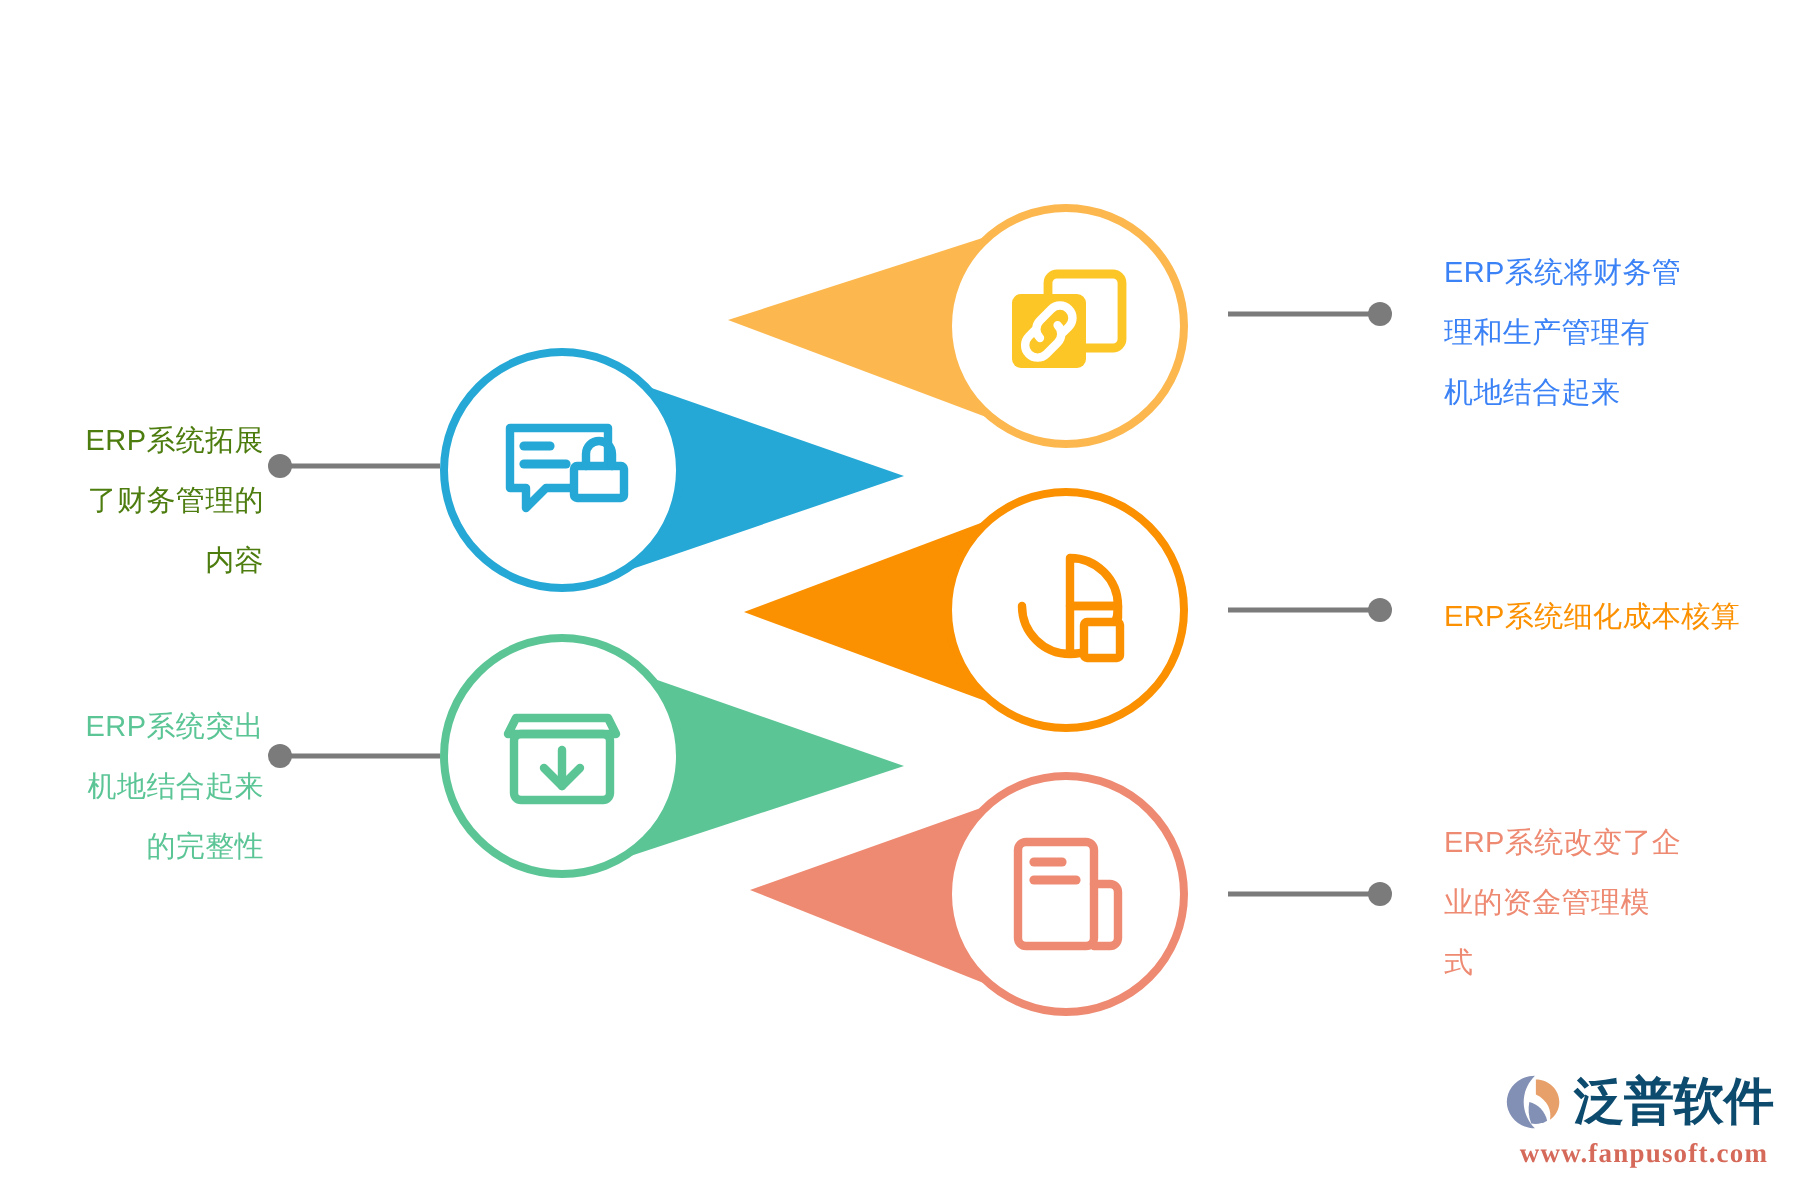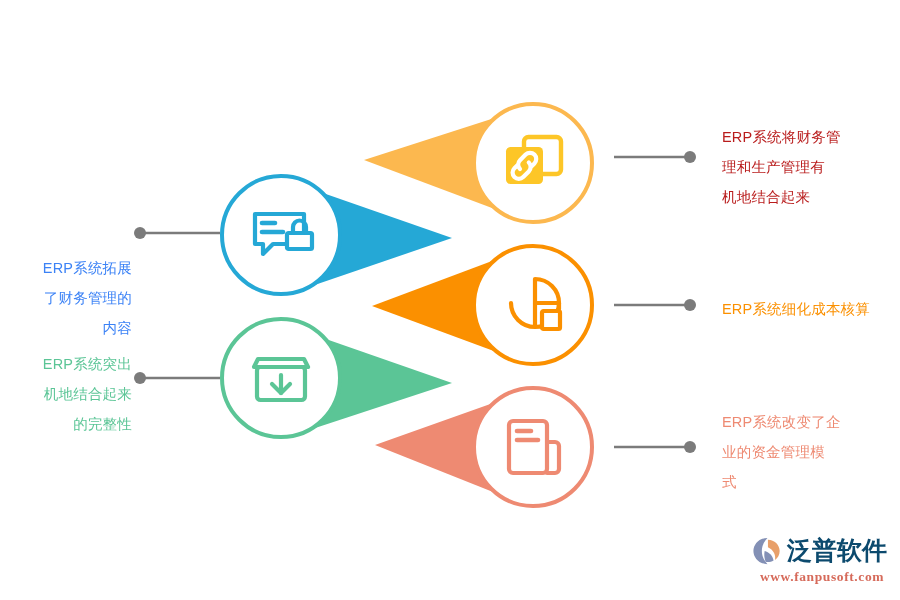--- a/index.html
+++ b/index.html
@@ -164,29 +164,29 @@
     </g>
     <g fill="#7b7b7b">
       <circle cx="140" cy="233" r="6"></circle>
       <circle cx="140" cy="378" r="6"></circle>
       <circle cx="690" cy="157" r="6"></circle>
       <circle cx="690" cy="305" r="6"></circle>
       <circle cx="690" cy="447" r="6"></circle>
     </g>
   </svg>
 
-  <div class="callout left" id="callout-0" style="color:#3b82f6;margin-top:47px;">ERP系统拓展
+  <div class="callout left" id="callout-0" style="color:#4d7c0f;">ERP系统拓展
 了财务管理的
 内容</div>
 
   <div class="callout left" id="callout-1" style="color:#5bc596;">ERP系统突出
 机地结合起来
 的完整性</div>
 
-  <div class="callout right" id="callout-2" style="color:#b91c1c;">ERP系统将财务管
+  <div class="callout right" id="callout-2" style="color:#3b82f6;">ERP系统将财务管
 理和生产管理有
 机地结合起来</div>
 
   <div class="callout right" id="callout-3" style="color:#fb9000;">ERP系统细化成本核算</div>
 
   <div class="callout right" id="callout-4" style="color:#ee8a72;">ERP系统改变了企
 业的资金管理模
 式</div>
 
   <div id="logo">

